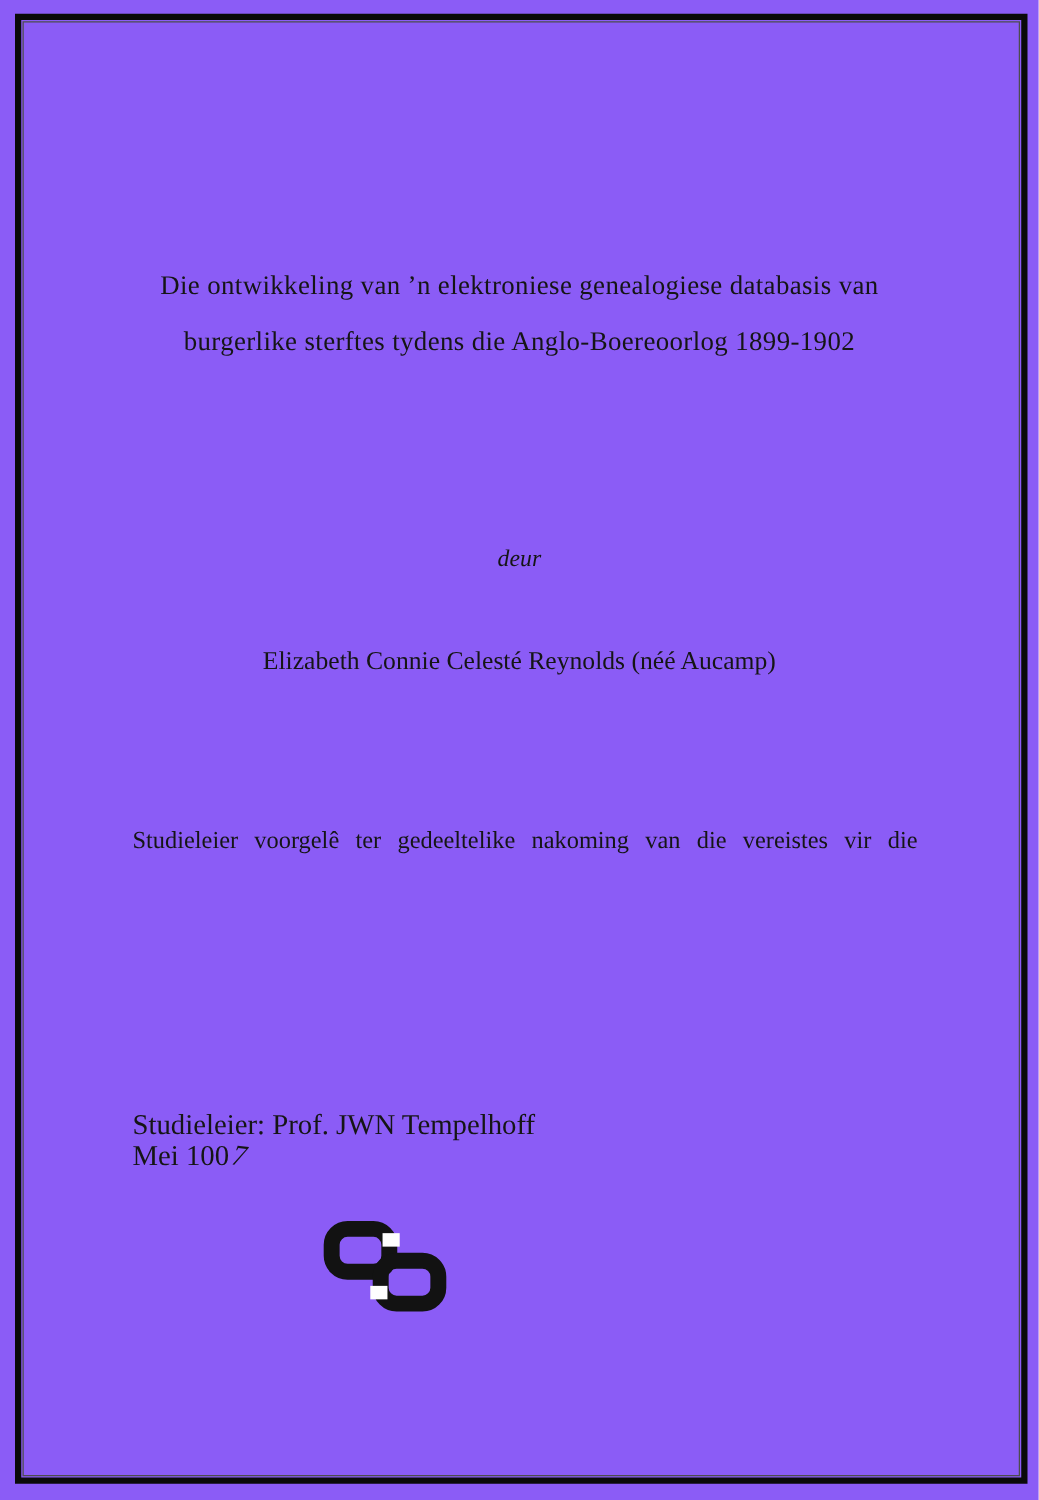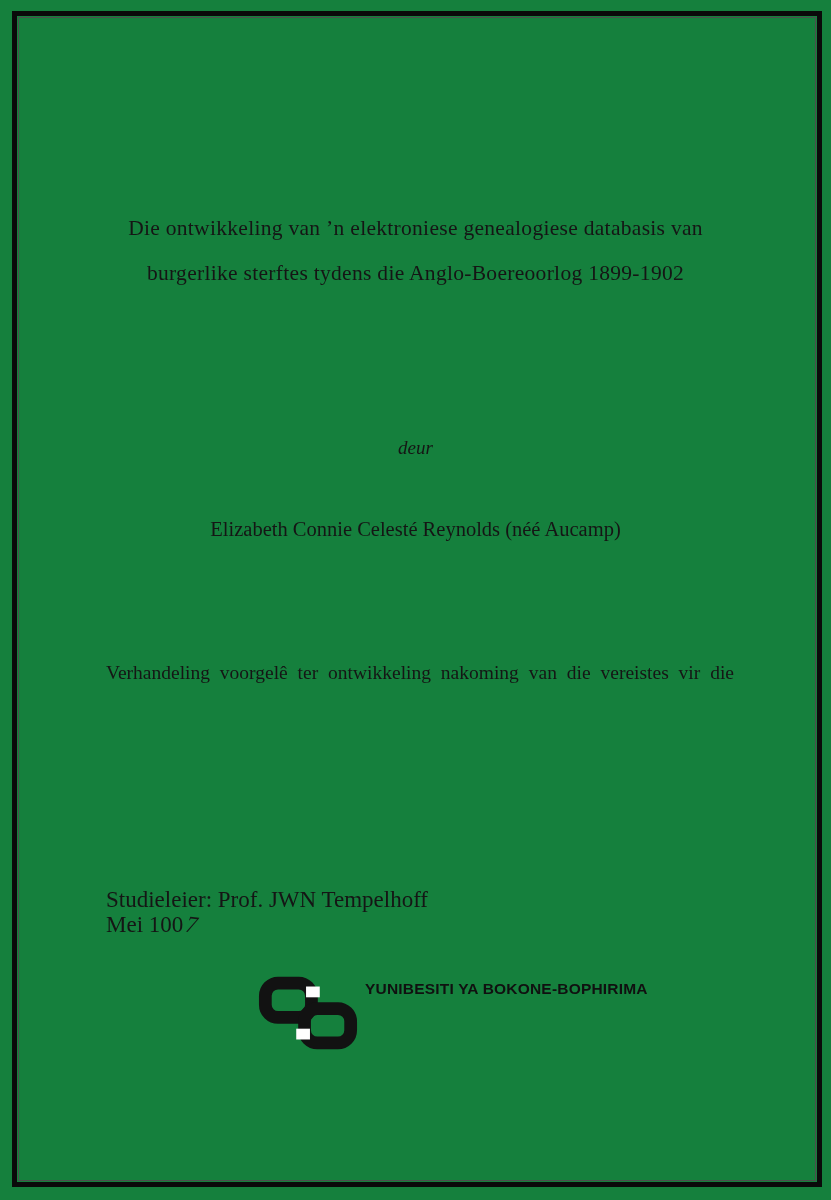--- a/index.html
+++ b/index.html
@@ -4,21 +4,21 @@
 <style>
   html, body {
     margin: 0;
     padding: 0;
     background: #ffffff;
   }
   .page {
     position: relative;
     width: 831px;
     height: 1200px;
-    background: #15803d;
+    background: #8b5cf6;
     overflow: hidden;
     font-family: "Liberation Serif", "DejaVu Serif", serif;
     color: #151515;
   }
   
   .frame {
     position: absolute;
     top: 11px; left: 12px; right: 9px; bottom: 13px;
     border: 5px solid #0a0a0a;
   }
@@ -117,37 +117,36 @@
   <div class="title-block">
     <div>Die ontwikkeling van ’n elektroniese genealogiese databasis van</div>
     <div>burgerlike sterftes tydens die Anglo-Boereoorlog 1899-1902</div>
   </div>
 
   <div class="byline">deur</div>
 
   <div class="author">Elizabeth Connie Celesté Reynolds (néé Aucamp)</div>
 
   <div class="statement">
-    <div class="just">Verhandeling voorgelê ter ontwikkeling nakoming van die vereistes vir die</div>
+    <div class="just">Studieleier voorgelê ter gedeeltelike nakoming van die vereistes vir die</div>
   </div>
 
   <div class="supervisor-block">
     <div>Studieleier: Prof. JWN Tempelhoff</div>
     <div><span>Mei 100</span><span class="digit-seven">7</span></div>
   </div>
 
   <div class="logo">
     <svg class="logo-mark" viewBox="0 0 104 78" xmlns="http://www.w3.org/2000/svg" aria-hidden="true">
 
       <rect x="8.5" y="8.5" width="47" height="35" rx="13" fill="none" stroke="#121212" stroke-width="13"></rect>
 
       <rect x="48.5" y="34.5" width="47" height="35" rx="13" fill="none" stroke="#121212" stroke-width="13"></rect>
 
       <rect x="50" y="12" width="14" height="11" fill="#fefefe"></rect>
 
       <rect x="40" y="55" width="14" height="11" fill="#fefefe"></rect>
     </svg>
     <div class="logo-text">
-      <div>YUNIBESITI YA BOKONE-BOPHIRIMA</div>
     </div>
   </div>
 
 </div>
 
 </body></html>

